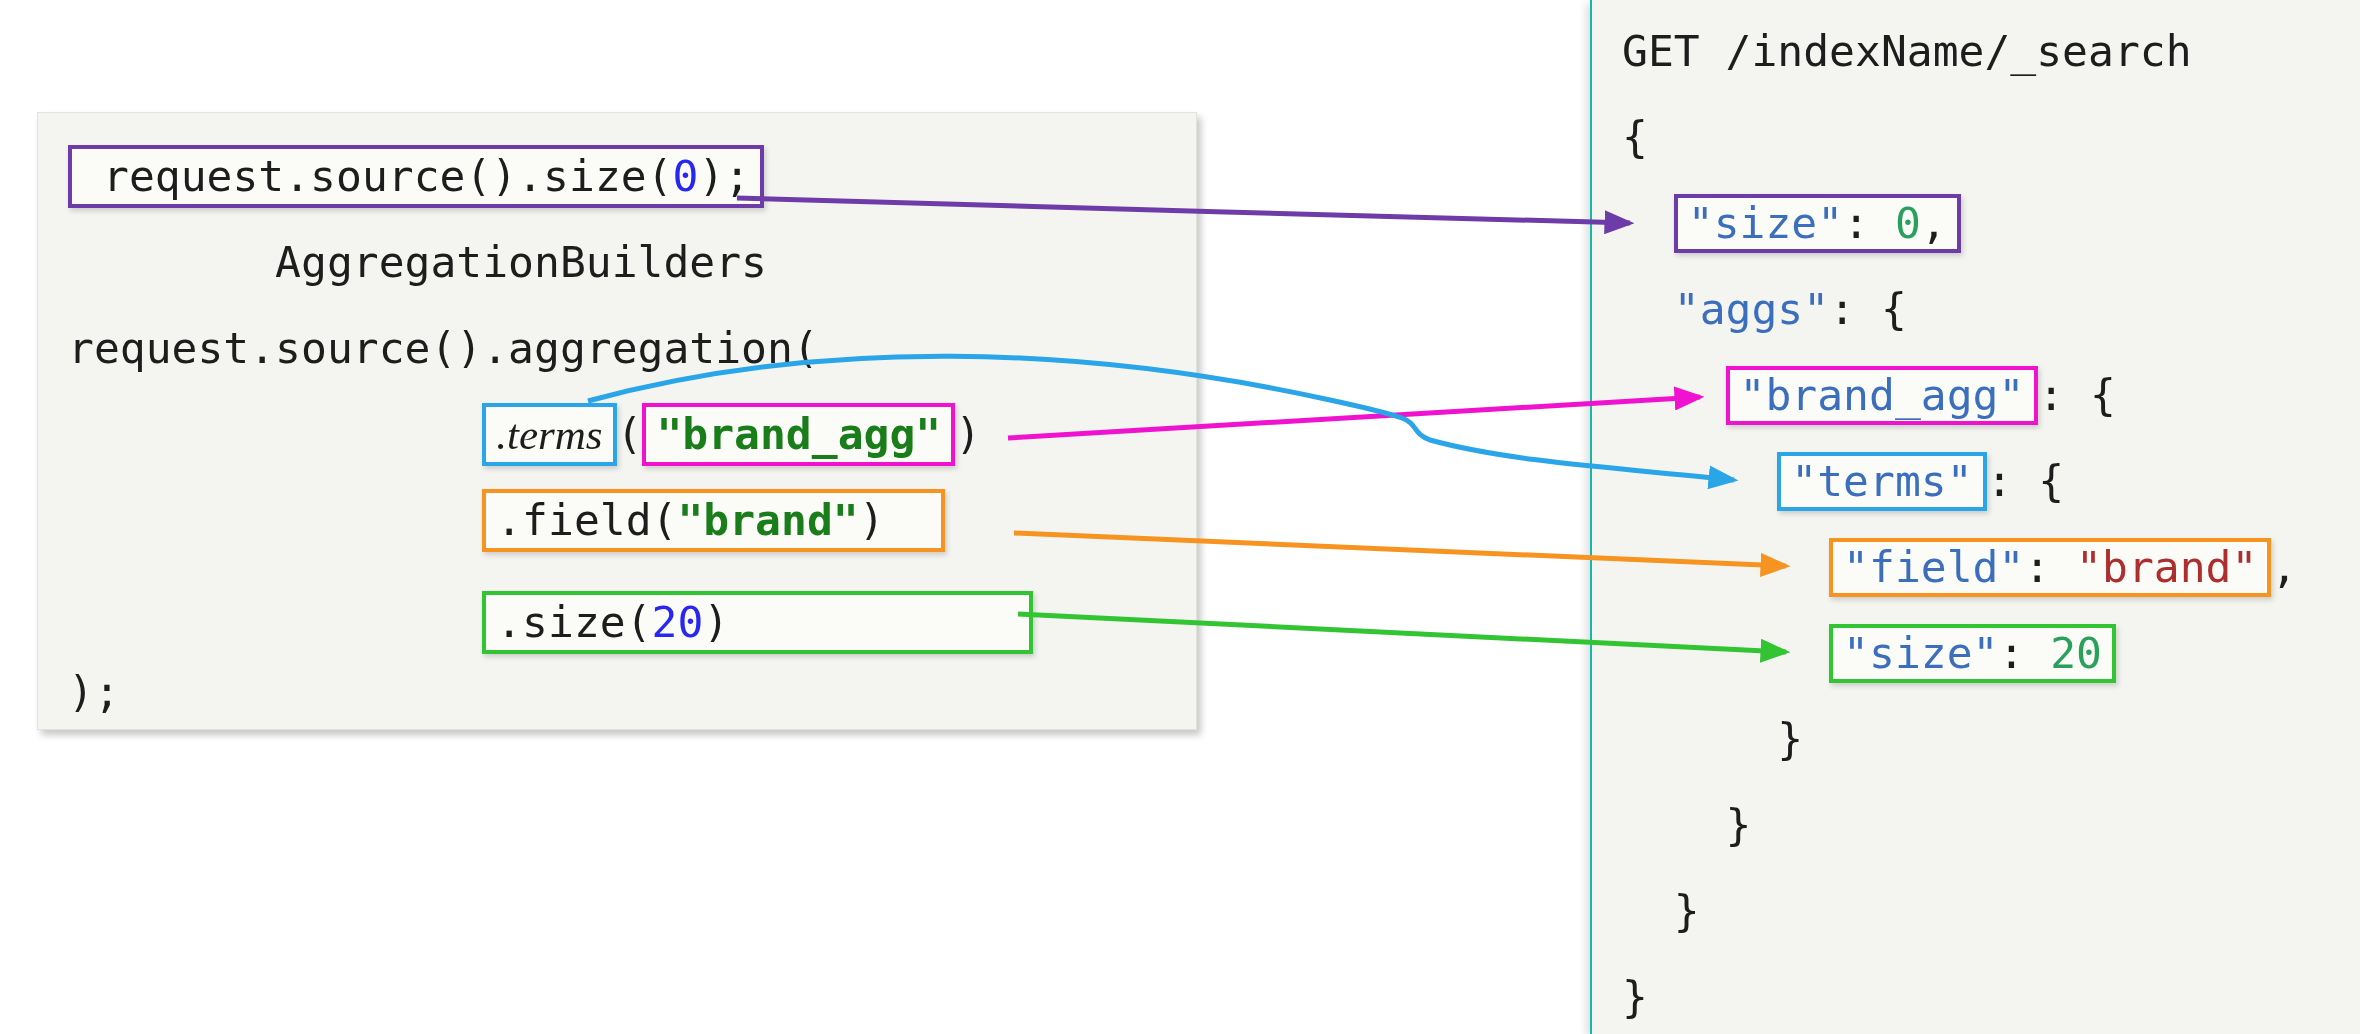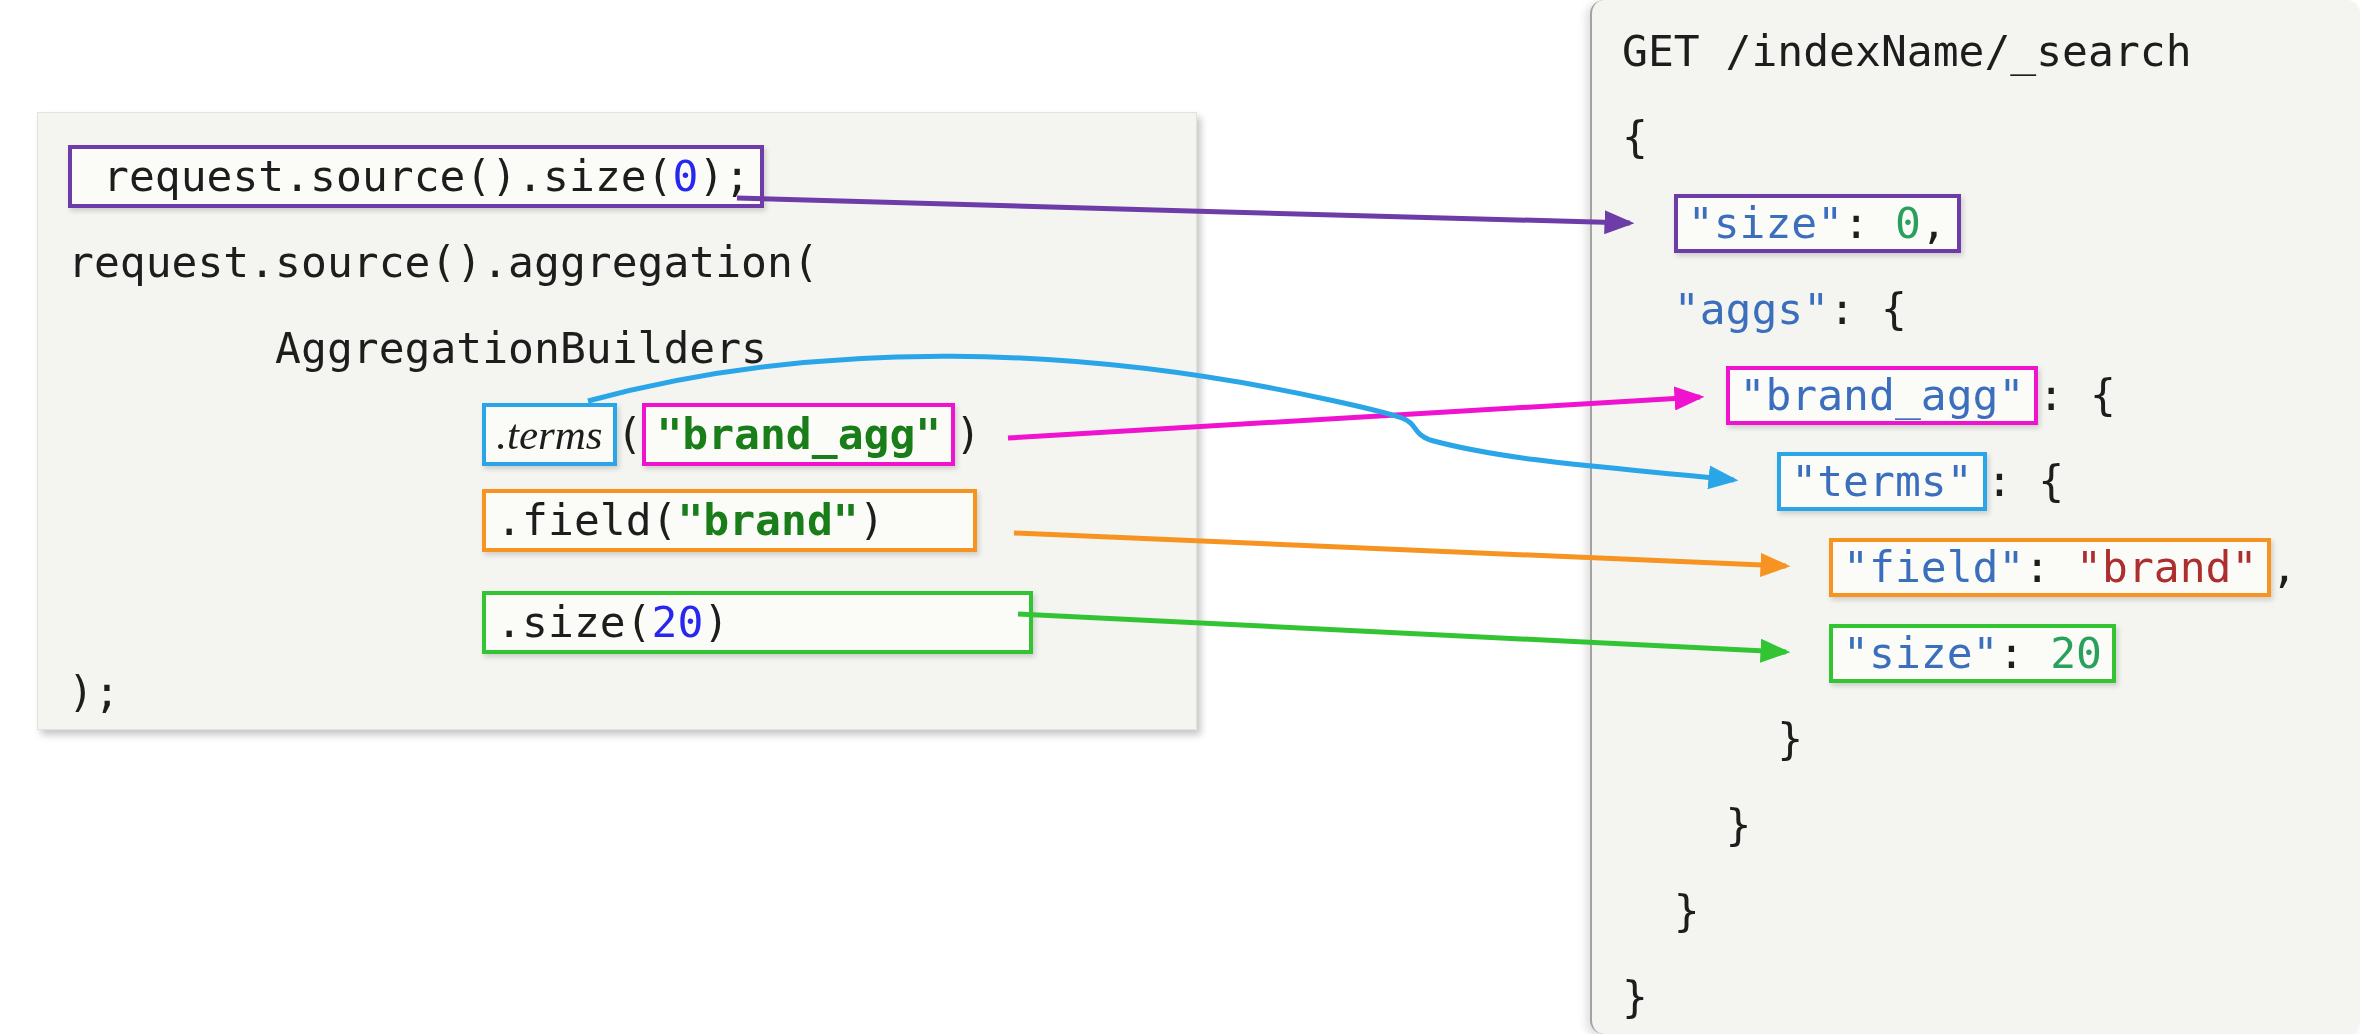--- a/index.html
+++ b/index.html
@@ -9,43 +9,42 @@
   }
   .panel{position:absolute;box-sizing:border-box;background:var(--panel-bg);}
   .panel-left{
     left:37px;top:112px;width:1160px;height:618px;
     border:1px solid #e2e3dc;
     box-shadow:4px 5px 7px rgba(0,0,0,0.22);
     padding:20px 0 0 30px;
   }
   .panel-right{
     left:1590px;top:0;width:770px;height:1034px;
-    border-left:2px solid #a3a3a3;
+    border-left:2px solid #14b8a6;
     box-shadow:-4px 3px 8px rgba(0,0,0,0.13);
     padding:8px 0 0 30px;
-    border-radius:14px;
   }
   .cl{
     height:86px;display:flex;align-items:center;white-space:pre;
     font-size:43px;line-height:1;color:var(--code-text);
   }
   .tbox{
     display:inline-flex;align-items:center;white-space:pre;
     background:var(--box-bg);
     border:4px solid #000;
     padding:6px 10px;
     box-shadow:2px 3px 5px rgba(0,0,0,0.16);
   }
   .panel-right .tbox{padding:4px 10px;}
   .b-purple{border-color:var(--purple);padding-left:31px;}
   .b-magenta{border-color:var(--magenta);}
   .b-cyan{border-color:var(--cyan);}
   .b-orange{border-color:var(--orange);}
   .b-green{border-color:var(--green);}
-  .wide-o{padding-right:88px;}
+  .wide-o{padding-right:56px;}
   .wide-g{padding-right:300px;margin-top:32px;}
   .num{color:var(--java-number);}
   .str{color:var(--java-string);font-weight:bold;}
   .it{font-style:italic;font-family:Liberation Serif, serif;}
   .jkey{color:var(--json-key);}
   .jnum{color:var(--json-number);}
   .jstr{color:var(--json-string);}
   svg.arrows{position:absolute;left:0;top:0;pointer-events:none;}
   .ln-purple{stroke:var(--purple);}
   .ln-magenta{stroke:var(--magenta);}
@@ -62,24 +61,24 @@
 </head>
 <body>
 
 <div class="stage">
 
   <div class="panel panel-left">
     <div class="cl">
       <span class="tbox b-purple"><span>request.source().size(</span><span class="num">0</span><span>);</span></span>
     </div>
     <div class="cl">
-      <span>request.source().aggregation(</span>
+      <span>        AggregationBuilders</span>
     </div>
     <div class="cl">
-      <span>        AggregationBuilders</span>
+      <span>request.source().aggregation(</span>
     </div>
     <div class="cl">
       <span>                </span><span class="tbox b-cyan"><span class="it">.terms</span></span><span>(</span><span class="tbox b-magenta"><span class="str">"brand_agg"</span></span><span>)</span>
     </div>
     <div class="cl">
       <span>                </span><span class="tbox b-orange wide-o"><span>.field(</span><span class="str">"brand"</span><span>)</span></span>
     </div>
     <div class="cl">
       <span>                </span><span class="tbox b-green wide-g"><span>.size(</span><span class="num">20</span><span>)</span></span>
     </div>

